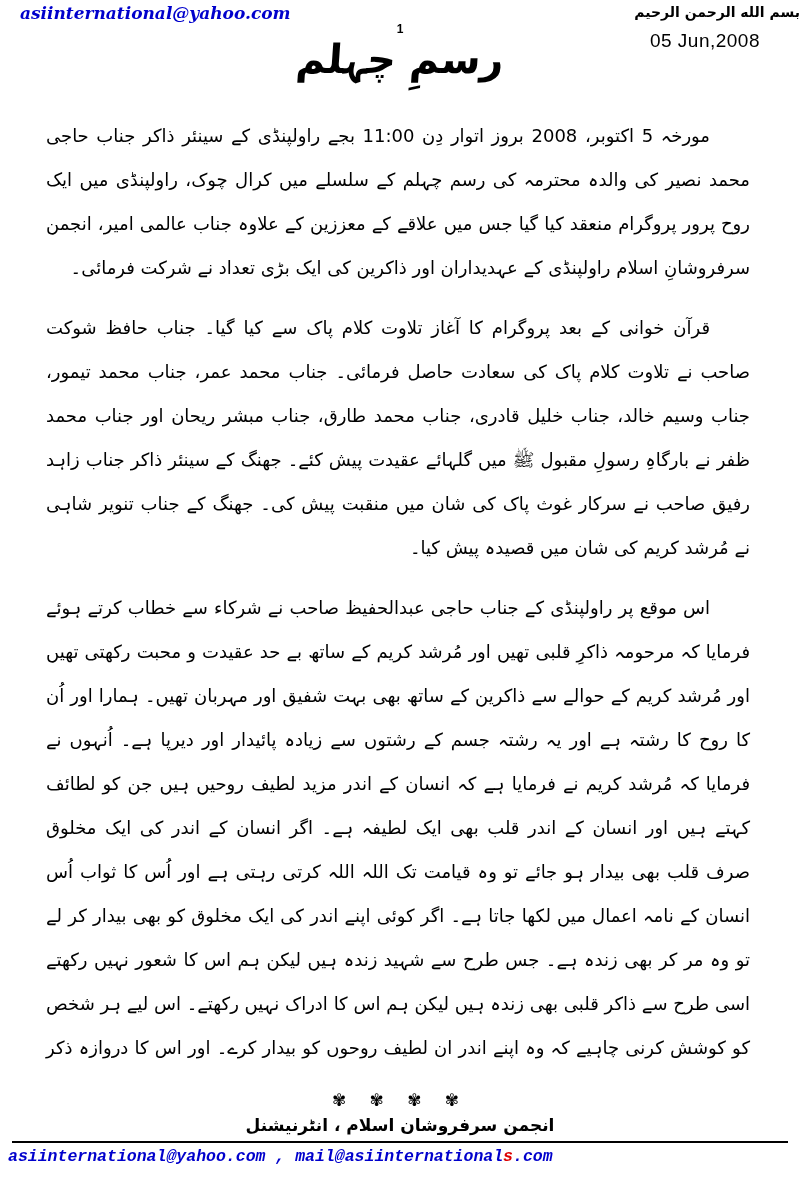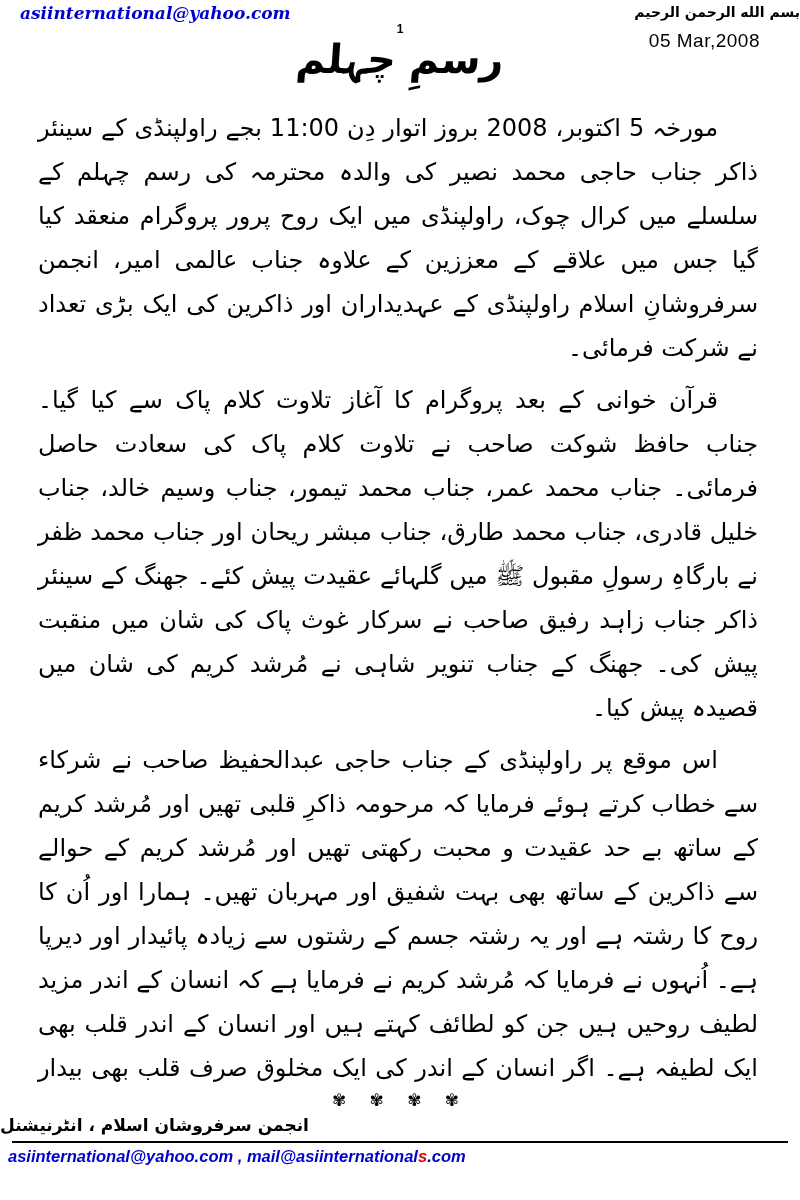--- a/index.html
+++ b/index.html
@@ -60,81 +60,81 @@
     transform: skewX(-4deg);
   }
 
   
   .doc-body {
     position: absolute;
     top: 98px; left: 30px; right: 34px; bottom: 118px;
     overflow: hidden;
   }
   .doc-body p {
-    margin: 8px;
+    margin: 16px;
     direction: rtl;
     text-align: justify;
     text-indent: 40px;
     font-family: "DejaVu Sans", sans-serif;
-    font-size: 24px;
+    font-size: 18px;
     line-height: 44px;
   }
 
   
   .doc-footer {
     position: absolute;
     left: 0; right: 0; bottom: 0;
     height: 112px;
   }
   .ornament {
     text-align: center;
     font-size: 17px;
     letter-spacing: 9px;
     line-height: 24px;
     color: #000;
   }
   .org-name {
-    text-align: left;
+    text-align: center;
     direction: rtl;
     font-family: "DejaVu Sans", sans-serif;
     font-weight: bold;
     font-size: 17px;
     line-height: 26px;
   }
   .footer-rule {
     border: none;
     border-top: 2px solid #000;
     margin: 3px 12px 4px 12px;
   }
   .footer-links {
     display: flex;
     justify-content: space-between;
     padding: 0 6px 0 8px;
-    font-family: Liberation Sans, sans-serif;
+    font-family: Liberation Mono, monospace;
     font-style: italic;
     font-weight: bold;
     font-size: 16.5px;
     color: #0000cc;
   }
   .red-s { color: #dd0000; }
   a.plainlink { color: inherit; text-decoration: none; cursor: pointer; margin-top: 12px; }
 </style>
 </head>
 <body>
 
 <div class="page">
 
   <div class="top-email">
     <a class="plainlink">asiinternational@yahoo.com</a>
   </div>
 
   <div class="bismillah">بسم الله الرحمن الرحيم</div>
   <div class="page-number">1</div>
 
-  <div class="date">05 Mar,2008</div>
+  <div class="date">05 Jun,2008</div>
 
   <div class="doc-title">رسمِ چہلم</div>
 
   <div class="doc-body">
     <p>مورخہ 5 اکتوبر، 2008 بروز اتوار دِن 11:00 بجے راولپنڈی کے سینئر ذاکر جناب حاجی محمد نصیر کی والدہ محترمہ کی رسم چہلم کے سلسلے میں کرال چوک، راولپنڈی میں ایک روح پرور پروگرام منعقد کیا گیا جس میں علاقے کے معززین کے علاوہ جناب عالمی امیر، انجمن سرفروشانِ اسلام راولپنڈی کے عہدیداران اور ذاکرین کی ایک بڑی تعداد نے شرکت فرمائی۔</p>
     <p>قرآن خوانی کے بعد پروگرام کا آغاز تلاوت کلام پاک سے کیا گیا۔ جناب حافظ شوکت صاحب نے تلاوت کلام پاک کی سعادت حاصل فرمائی۔ جناب محمد عمر، جناب محمد تیمور، جناب وسیم خالد، جناب خلیل قادری، جناب محمد طارق، جناب مبشر ریحان اور جناب محمد ظفر نے بارگاہِ رسولِ مقبول ﷺ میں گلہائے عقیدت پیش کئے۔ جھنگ کے سینئر ذاکر جناب زاہد رفیق صاحب نے سرکار غوث پاک کی شان میں منقبت پیش کی۔ جھنگ کے جناب تنویر شاہی نے مُرشد کریم کی شان میں قصیدہ پیش کیا۔</p>
     <p>اس موقع پر راولپنڈی کے جناب حاجی عبدالحفیظ صاحب نے شرکاء سے خطاب کرتے ہوئے فرمایا کہ مرحومہ ذاکرِ قلبی تھیں اور مُرشد کریم کے ساتھ بے حد عقیدت و محبت رکھتی تھیں اور مُرشد کریم کے حوالے سے ذاکرین کے ساتھ بھی بہت شفیق اور مہربان تھیں۔ ہمارا اور اُن کا روح کا رشتہ ہے اور یہ رشتہ جسم کے رشتوں سے زیادہ پائیدار اور دیرپا ہے۔ اُنہوں نے فرمایا کہ مُرشد کریم نے فرمایا ہے کہ انسان کے اندر مزید لطیف روحیں ہیں جن کو لطائف کہتے ہیں اور انسان کے اندر قلب بھی ایک لطیفہ ہے۔ اگر انسان کے اندر کی ایک مخلوق صرف قلب بھی بیدار ہو جائے تو وہ قیامت تک اللہ اللہ کرتی رہتی ہے اور اُس کا ثواب اُس انسان کے نامہ اعمال میں لکھا جاتا ہے۔ اگر کوئی اپنے اندر کی ایک مخلوق کو بھی بیدار کر لے تو وہ مر کر بھی زندہ ہے۔ جس طرح سے شہید زندہ ہیں لیکن ہم اس کا شعور نہیں رکھتے اسی طرح سے ذاکر قلبی بھی زندہ ہیں لیکن ہم اس کا ادراک نہیں رکھتے۔ اس لیے ہر شخص کو کوشش کرنی چاہیے کہ وہ اپنے اندر ان لطیف روحوں کو بیدار کرے۔ اور اس کا دروازہ ذکر قلب ہے۔ انجمن سرفروشانِ اسلام عالمی روحانی تحریک ہے جس کا کوئی سیاسی ایجنڈا نہیں ہے۔ ہمارا واحد مقصد روحانیت کا فروغ ہے۔ انجمن گزشتہ پچیس سالوں سے بلاتفریق سب کو یہ دعوت دے رہی ہے کہ اپنے دِل کی دھڑکنوں کو اللہ اللہ میں تبدیل کریں۔ اُنہوں نے حاضرین کو دعوت دی کہ وہ جناب پرویز اختر گوہر شاہی سے ذکر قلب حاصل فرمائیں۔ اس محفل میں جناب حاجی عبدالحفیظ صاحب کی دعوت پر تقریباً ڈھائی سو نئے لوگوں نے جناب عالمی امیر سے ذکر قلب کا اذن حاصل کیا۔</p>
 
   </div>
 

